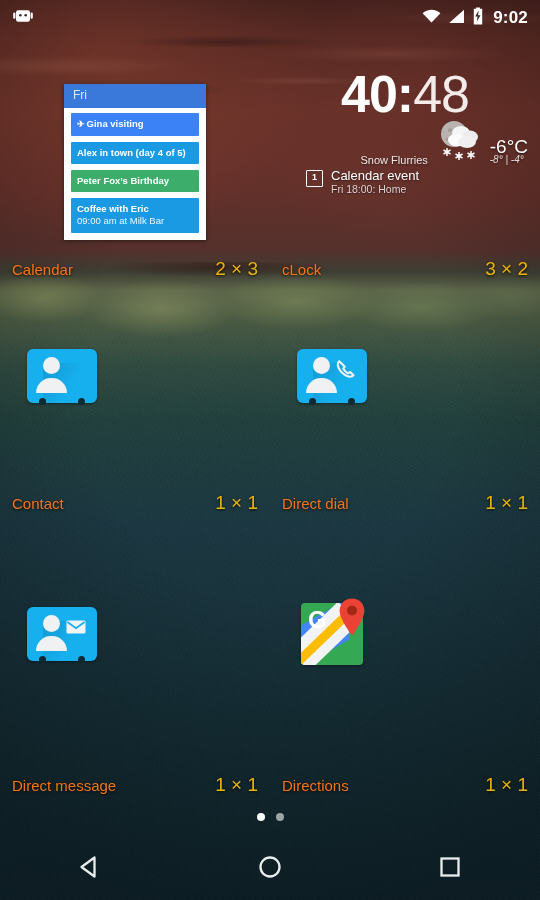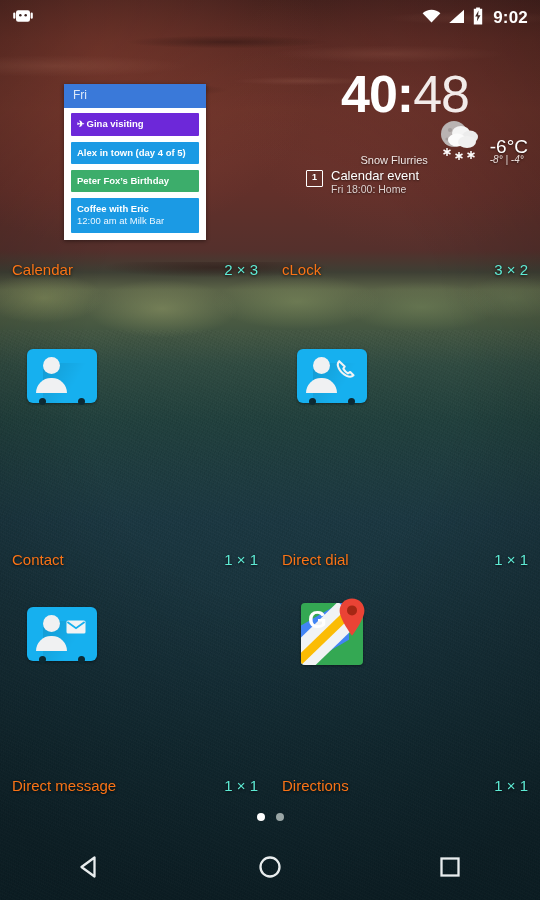--- a/index.html
+++ b/index.html
@@ -268,22 +268,22 @@
     padding: 0 12px;
     box-sizing: border-box;
   }
   .wlabel-name {
     color: #f97316;
     font-size: 15px;
     text-shadow: 0 1px 3px rgba(0,0,0,0.75);
     white-space: nowrap;
   }
   .wlabel-size {
-    color: #5eead4;
-    font-size: 15px;
+    color: #eab308;
+    font-size: 19px;
     text-shadow: 0 1px 3px rgba(0,0,0,0.75);
     white-space: nowrap;
   }
 
   
   .cardicon {
     position: relative;
     width: 70px; height: 54px;
     background: #16b0ef;
     border-radius: 6px;
@@ -457,32 +457,32 @@
       </span>
       <span class="sb-clock">9:02</span>
     </div>
   </div>
 
   <div id="cal-widget">
     <div class="cal-header">
       <div class="cal-dow">Fri</div>
     </div>
     <div class="cal-body">
-      <div class="cal-event" style="background:#6d28d9">
+      <div class="cal-event" style="background:#3b82f6">
         <span class="cal-ev-icon">✈</span><span>Gina visiting</span>
       </div>
       <div class="cal-event" style="background:#1b9ae4">
         <span>Alex in town (day 4 of 5)</span>
       </div>
       <div class="cal-event" style="background:#3cad6b">
         <span>Peter Fox’s Birthday</span>
       </div>
       <div class="cal-event" style="background:#1b9ae4">
         <span>Coffee with Eric</span>
-        <span class="sub">12:00 am at Milk Bar</span>
+        <span class="sub">09:00 am at Milk Bar</span>
       </div>
     </div>
   </div>
 
   <div id="clock-widget">
     <div class="clk-time">
       <span class="clk-hh">40</span><span class="clk-colon">:</span><span class="clk-mm">48</span>
     </div>
 
     <div class="clk-mid">
@@ -547,21 +547,21 @@
         <div class="ci-body"></div>
         <span class="ci-badge">
           <svg width="22" height="22" viewBox="0 0 22 22">
             <path d="M4.2 3.2c-1.6 1.6-1.9 4.2-0.4 7.1 1.6 3.2 4.6 6.1 7.8 7.6 2.9 1.3 5.4 1 6.9-0.6l-3.3-3.3-2.3 1.4c-1.4-0.9-3.7-3.2-4.6-4.7l1.4-2.3z" fill="none" stroke="#f2f3f4" stroke-width="2.1" stroke-linejoin="round"></path>
           </svg>
         </span>
       </div>
     </div>
   </div>
 
-  <div class="wlabelrow" style="top:548px">
+  <div class="wlabelrow" style="top:492px">
     <div class="wlabel-half">
       <span class="wlabel-name">Contact</span>
       <span class="wlabel-size">1 × 1</span>
     </div>
     <div class="wlabel-half">
       <span class="wlabel-name">Direct dial</span>
       <span class="wlabel-size">1 × 1</span>
     </div>
   </div>
 

